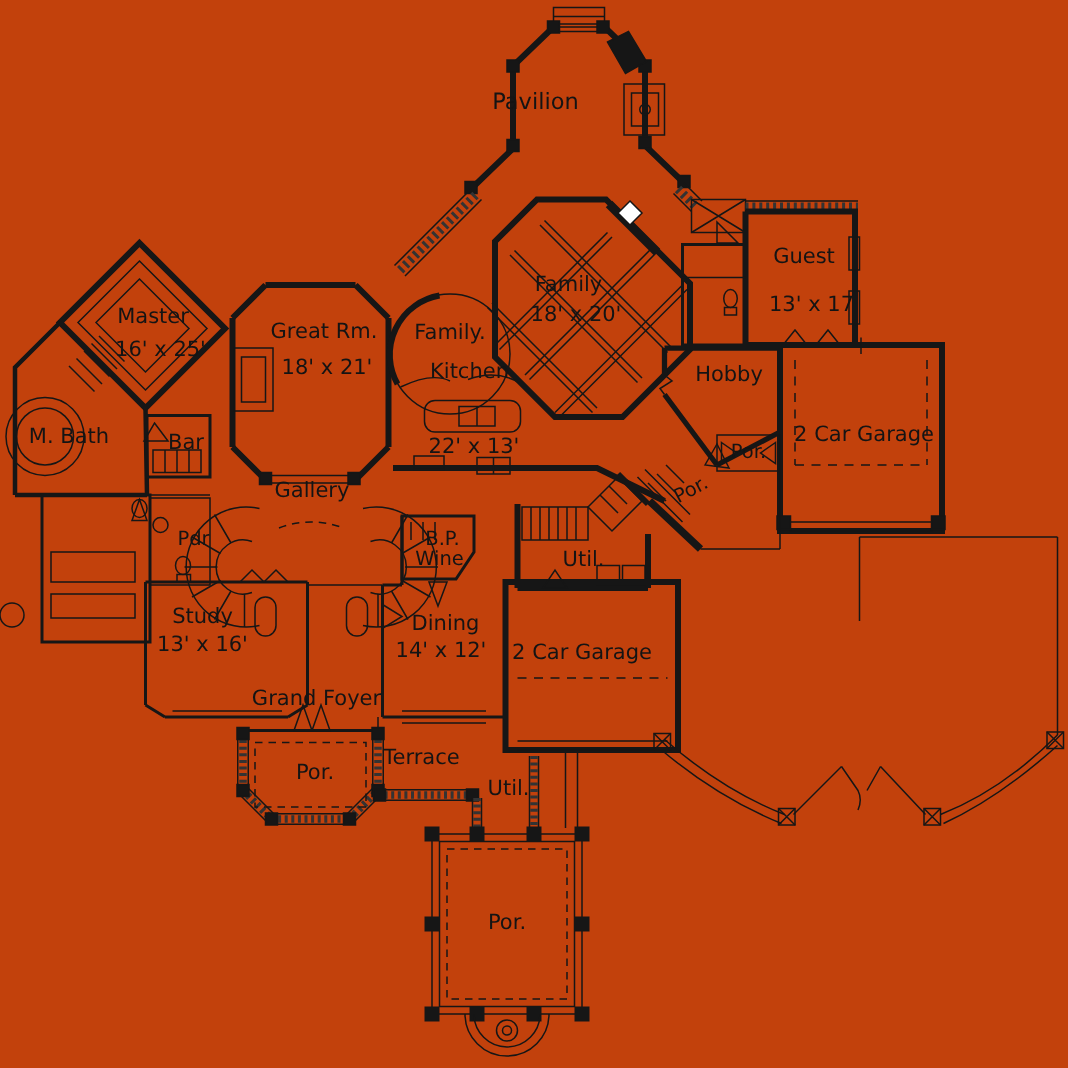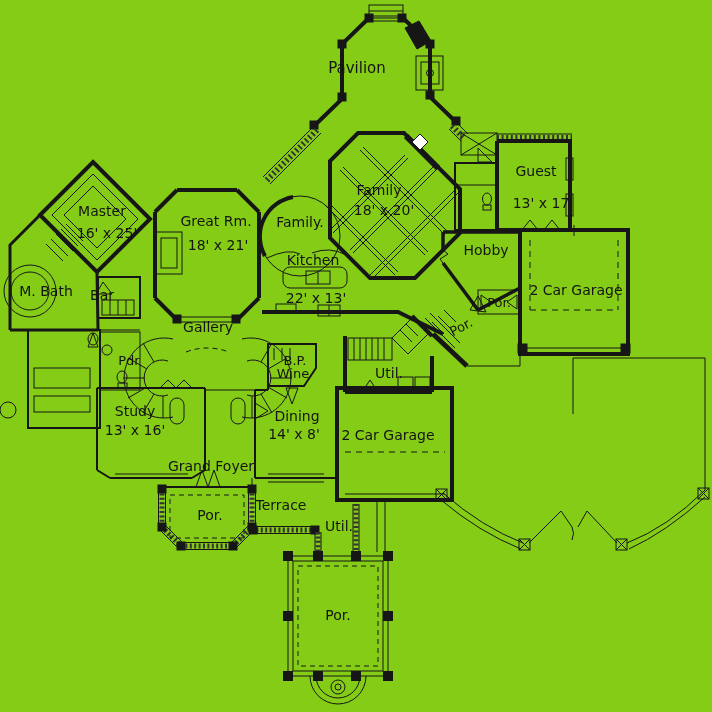--- a/index.html
+++ b/index.html
@@ -1,16 +1,16 @@
 <!DOCTYPE html>
 <html><head>
 <meta charset="utf-8">
 <style>
   html,body{margin:0;padding:0;background:#ffffff;}
-  .plan{position:relative;width:712px;height:712px;background:#84cc16;overflow:hidden;
+  .plan{position:relative;width:712px;height:712px;background:#c2410c;overflow:hidden;
         font-family:"DejaVu Sans","Liberation Sans",sans-serif;}
   .plan svg{position:absolute;left:0;top:0;}
   .lbl{position:absolute;transform:translate(-50%,-50%);font-size:14px;color:#141414;
        white-space:nowrap;line-height:1;}
   .lbl.small{font-size:13px;}
   .lbl.big{font-size:15px;}
   .lbl.rot{transform:translate(-50%,-50%) rotate(-28deg);}
 </style>
 </head>
 <body>
@@ -302,54 +302,54 @@
 <div class="lbl big" style="left:357px;top:68px">Pavilion</div>
 
 <div class="lbl" style="left:102px;top:211px">Master</div>
 <div class="lbl" style="left:107px;top:233px">16' x 25'</div>
 
 <div class="lbl" style="left:216px;top:221px">Great Rm.</div>
 <div class="lbl" style="left:218px;top:245px">18' x 21'</div>
 
 <div class="lbl" style="left:300px;top:222px">Family.</div>
 
-<div class="lbl" style="left:313px;top:260px">Kitchen</div>
+<div class="lbl" style="left:313px;top:248px">Kitchen</div>
 <div class="lbl" style="left:316px;top:298px">22' x 13'</div>
 
 <div class="lbl" style="left:379px;top:190px">Family</div>
 <div class="lbl" style="left:384px;top:210px">18' x 20'</div>
 
 <div class="lbl" style="left:536px;top:171px">Guest</div>
 <div class="lbl" style="left:541px;top:203px">13' x 17</div>
 
 <div class="lbl" style="left:486px;top:250px">Hobby</div>
 
 <div class="lbl" style="left:576px;top:290px">2 Car Garage</div>
 
 <div class="lbl" style="left:46px;top:291px">M. Bath</div>
 
-<div class="lbl" style="left:102px;top:295px">Bar</div>
+<div class="lbl" style="left:124px;top:295px">Bar</div>
 
 <div class="lbl small" style="left:499px;top:302px">Por.</div>
 <div class="lbl small rot" style="left:461px;top:327px">Por.</div>
 
 <div class="lbl" style="left:208px;top:327px">Gallery</div>
 
 <div class="lbl small" style="left:129px;top:360px">Pdr</div>
 
 <div class="lbl small" style="left:295px;top:360px">B.P.</div>
 <div class="lbl small" style="left:293px;top:373px">Wine</div>
 
 <div class="lbl" style="left:389px;top:373px">Util.</div>
 
 <div class="lbl" style="left:135px;top:411px">Study</div>
 <div class="lbl" style="left:135px;top:430px">13' x 16'</div>
 
 <div class="lbl" style="left:297px;top:416px">Dining</div>
-<div class="lbl" style="left:294px;top:434px">14' x 8'</div>
+<div class="lbl" style="left:294px;top:434px">14' x 12'</div>
 
 <div class="lbl" style="left:211px;top:466px">Grand Foyer</div>
 
 <div class="lbl" style="left:388px;top:435px">2 Car Garage</div>
 
 <div class="lbl" style="left:210px;top:515px">Por.</div>
 
 <div class="lbl" style="left:281px;top:505px">Terrace</div>
 
 <div class="lbl" style="left:339px;top:526px">Util.</div>

